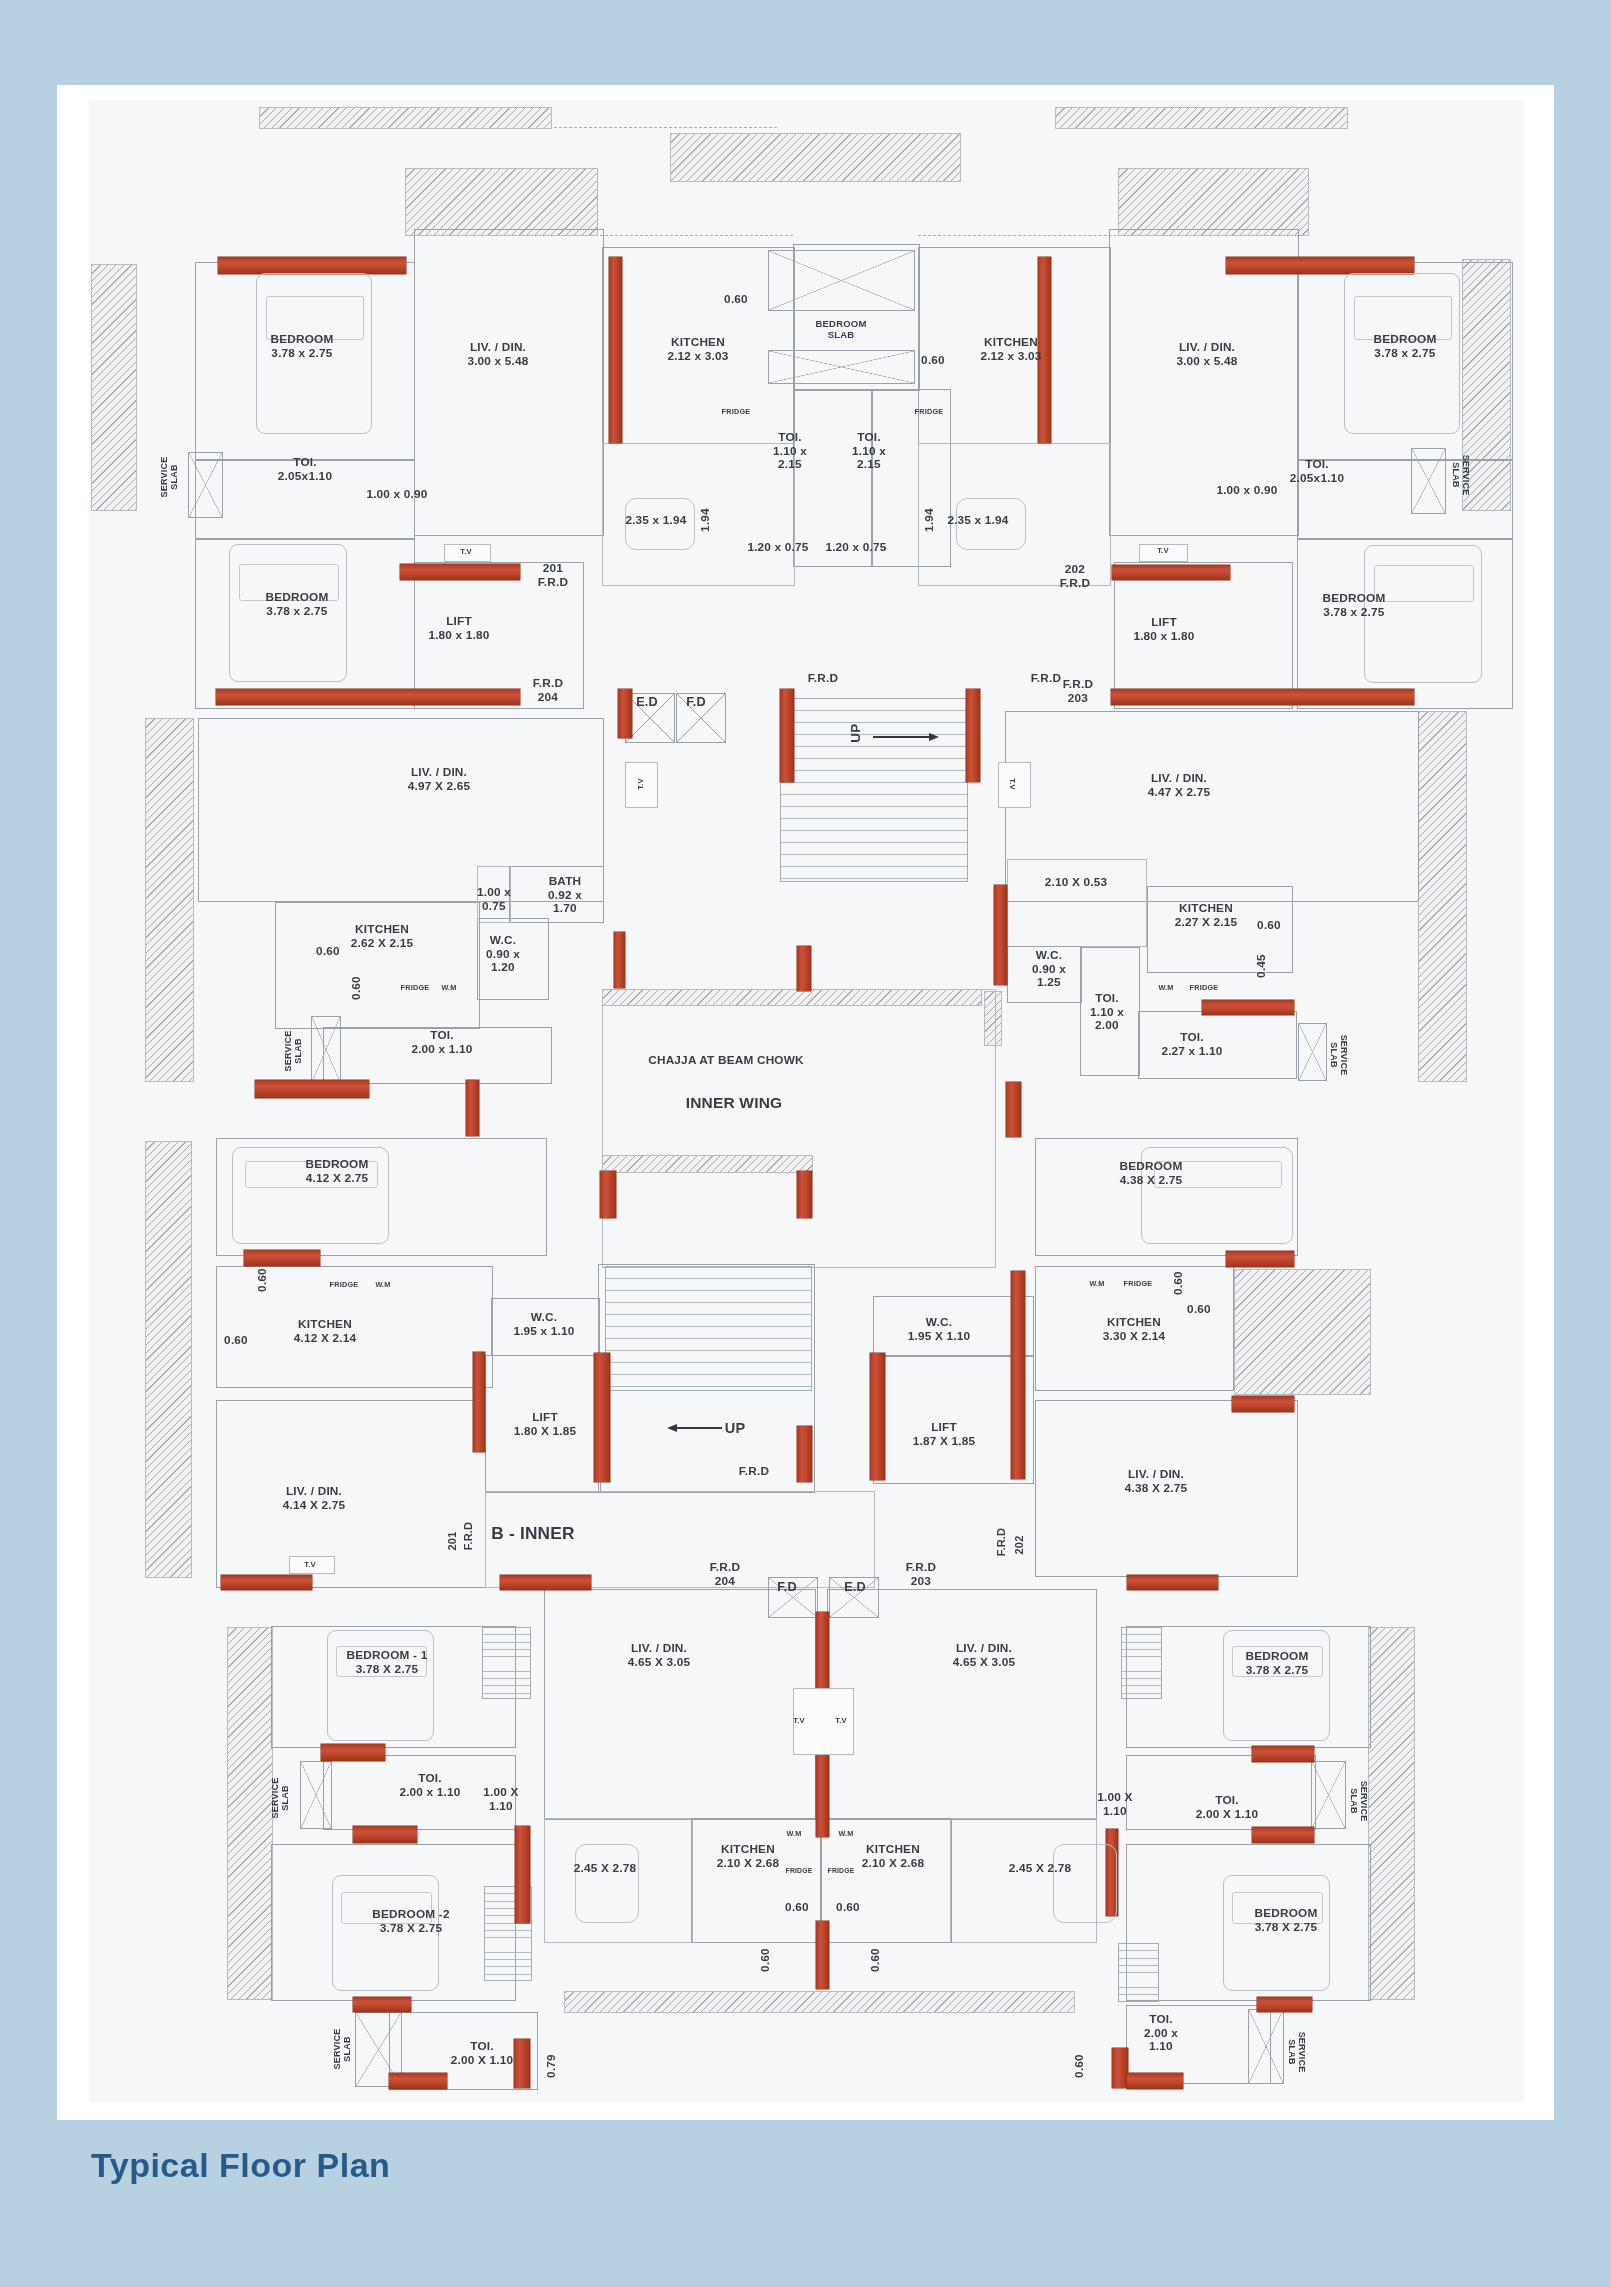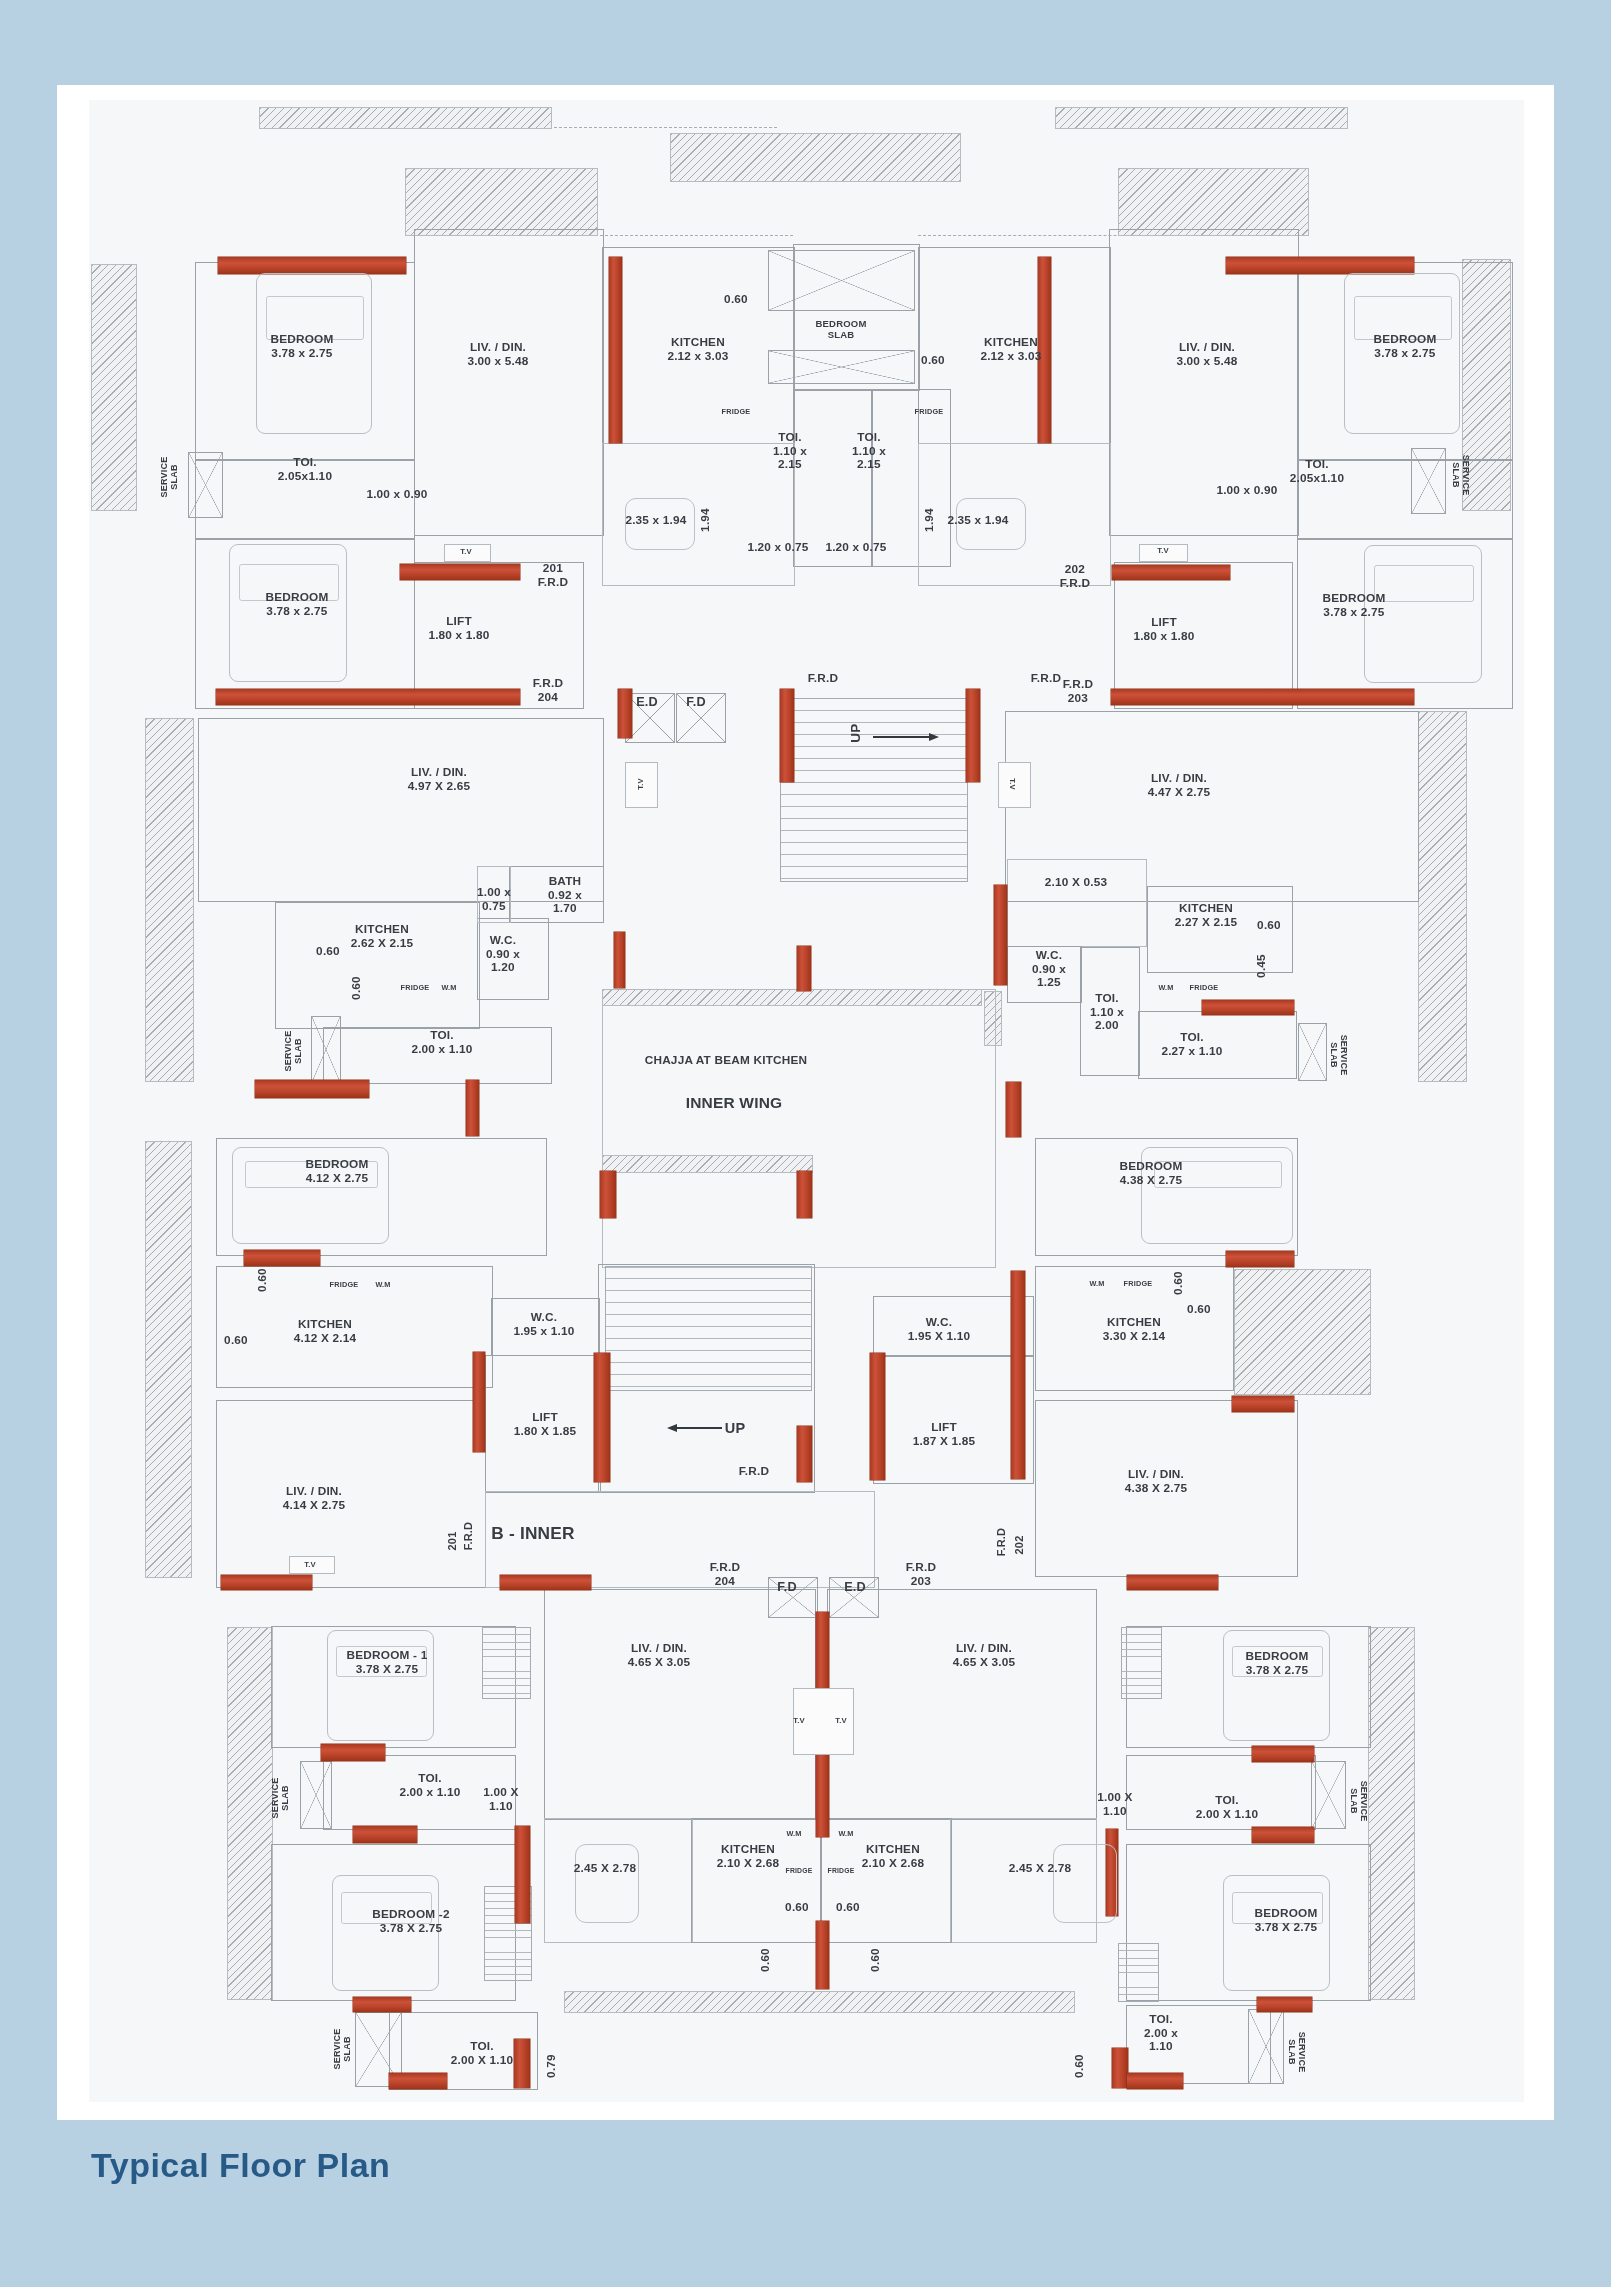--- a/index.html
+++ b/index.html
@@ -299,21 +299,21 @@
     <div class="lbl" style="left: 357px; top: 988px; transform: translate(-50%, -50%) rotate(-90deg);">0.60</div>
     <div class="lbl" style="left: 503px; top: 955px; transform: translate(-50%, -50%);">W.C.
 0.90 x
 1.20</div>
     <div class="lbl" style="left: 415px; top: 988px; font-size: 7.3px; transform: translate(-50%, -50%);">FRIDGE</div>
     <div class="lbl" style="left: 449px; top: 988px; font-size: 7.3px; transform: translate(-50%, -50%);">W.M</div>
     <div class="lbl" style="left: 442px; top: 1043px; transform: translate(-50%, -50%);">TOI.
 2.00 x 1.10</div>
     <div class="lbl" style="left: 293px; top: 1051px; font-size: 9px; transform: translate(-50%, -50%) rotate(-90deg);">SERVICE
 SLAB</div>
-    <div class="lbl" style="left: 726px; top: 1061px; font-size: 11.8px; transform: translate(-50%, -50%);">CHAJJA AT BEAM KITCHEN</div>
+    <div class="lbl" style="left: 726px; top: 1061px; font-size: 11.8px; transform: translate(-50%, -50%);">CHAJJA AT BEAM CHOWK</div>
     <div class="lbl" style="left: 734px; top: 1103px; font-size: 15.5px; transform: translate(-50%, -50%);">INNER WING</div>
     <div class="lbl" style="left: 1076px; top: 883px; transform: translate(-50%, -50%);">2.10 X 0.53</div>
     <div class="lbl" style="left: 1206px; top: 916px; transform: translate(-50%, -50%);">KITCHEN
 2.27 X 2.15</div>
     <div class="lbl" style="left: 1269px; top: 926px; transform: translate(-50%, -50%);">0.60</div>
     <div class="lbl" style="left: 1262px; top: 966px; transform: translate(-50%, -50%) rotate(-90deg);">0.45</div>
     <div class="lbl" style="left: 1049px; top: 970px; transform: translate(-50%, -50%);">W.C.
 0.90 x
 1.25</div>
     <div class="lbl" style="left: 1107px; top: 1013px; transform: translate(-50%, -50%);">TOI.

